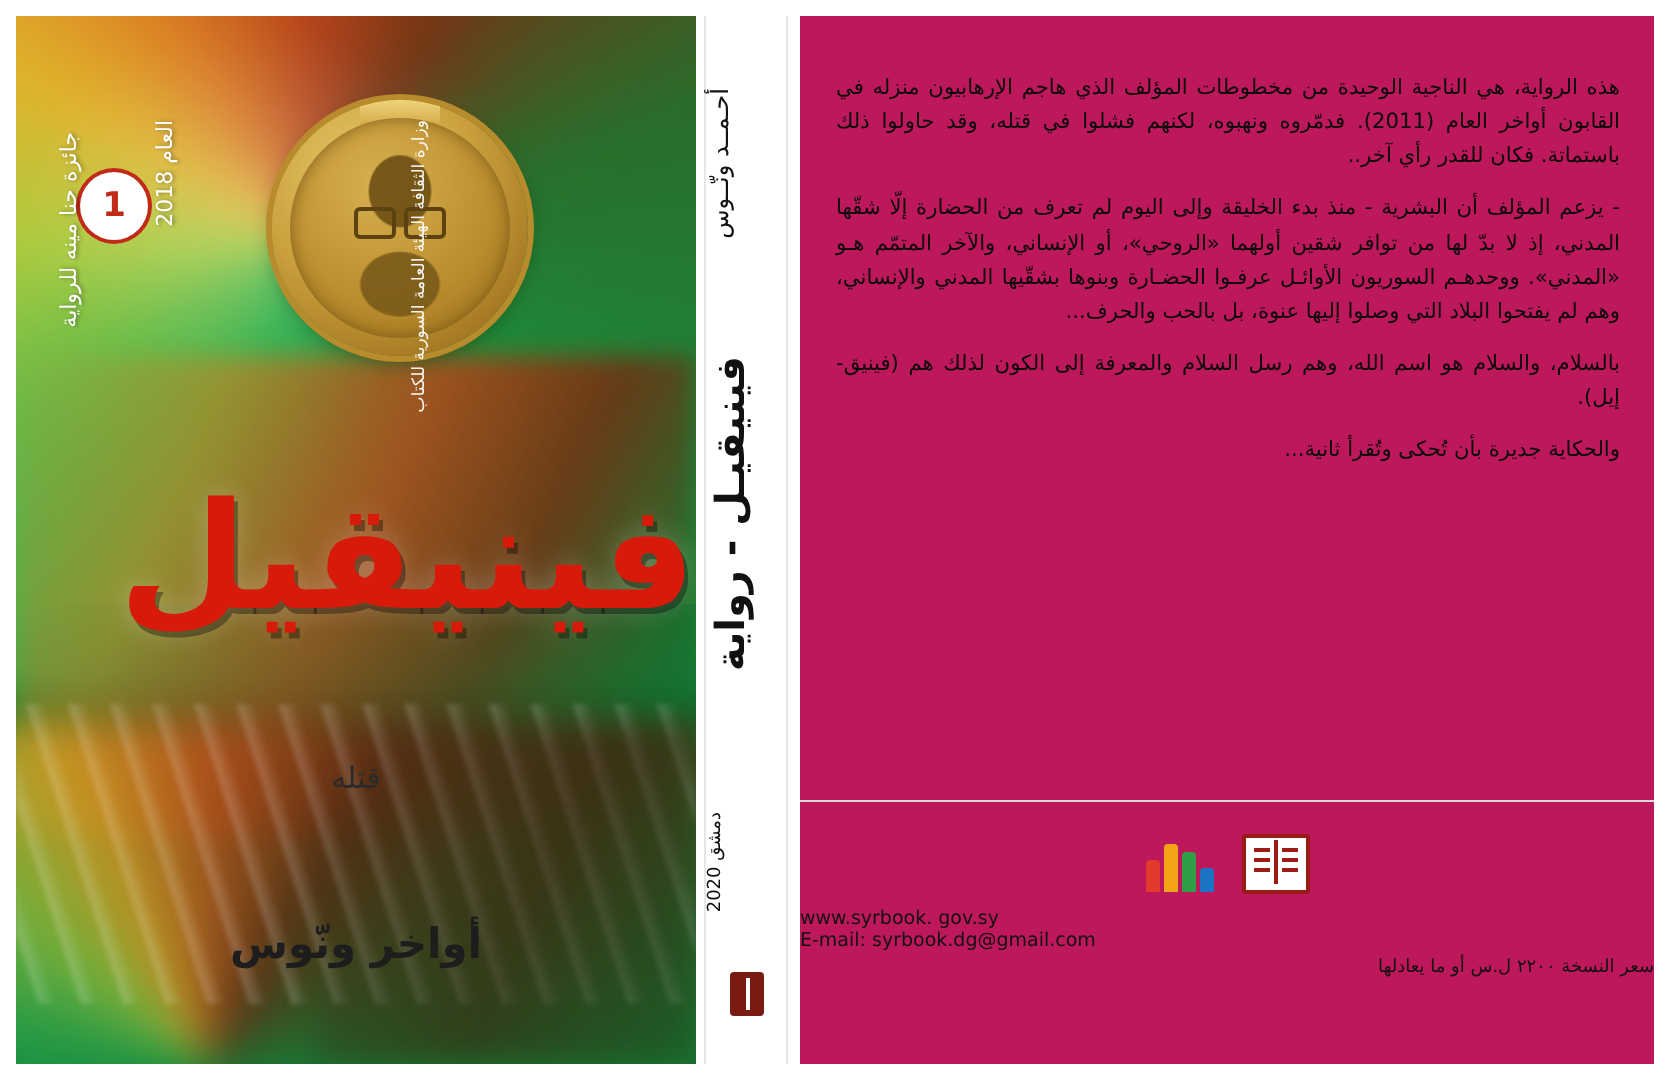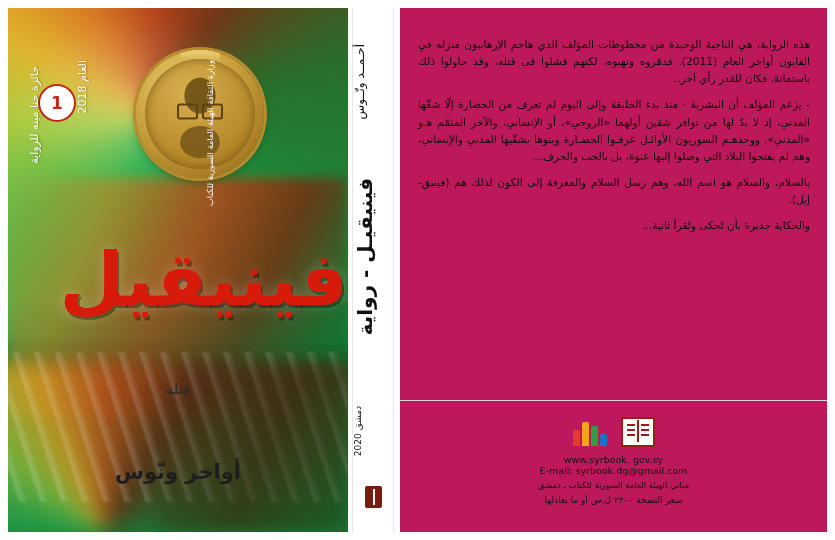--- a/index.html
+++ b/index.html
@@ -298,21 +298,20 @@
     position: absolute;
     left: 0; top: 392px;
     width: 427px; height: 1px;
     background: #d9d9d9;
   }
 
   .footer-block {
     position: absolute;
     left: 0; top: 404px;
     width: 427px;
-    text-align: center;
     direction: rtl;
   }
   .logos-row {
     display: flex;
     align-items: center;
     justify-content: center;
     gap: 14px;
     height: 40px;
   }
   .logo-book {
@@ -431,18 +430,17 @@
         <div class="logo-book"></div>
         <div class="logo-colorful">
           <span></span>
             <span></span>
             <span></span>
             <span></span>
         </div>
       </div>
       <div class="site-line">www.syrbook. gov.sy</div>
       <div class="email-line">E-mail: syrbook.dg@gmail.com</div>
-      <div class="addr-line">مباني الهيئة العامة السورية للكتاب ـ دمشق</div>
       <div class="price-line">سعر النسخة  ٢٢٠٠  ل.س أو ما يعادلها</div>
     </div>
   </div>
 
 </div>
 
 </body></html>

